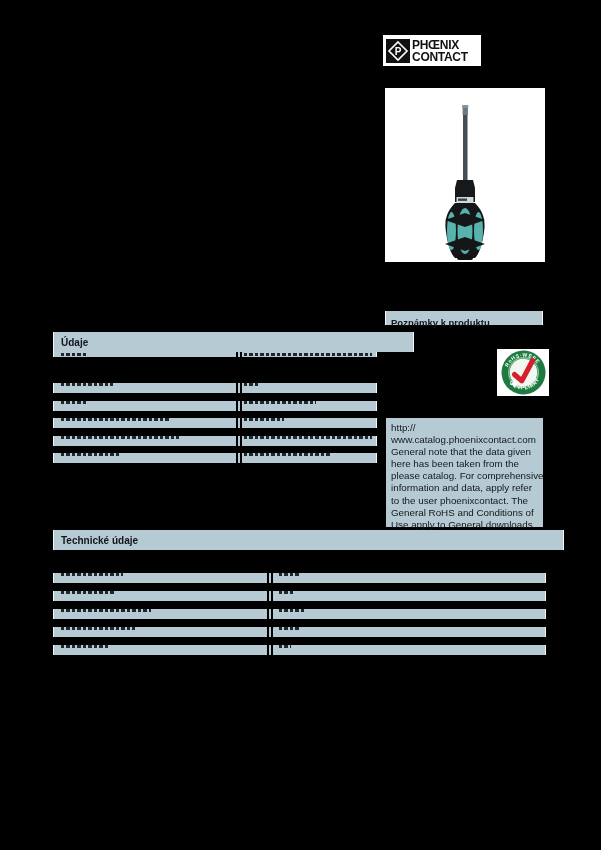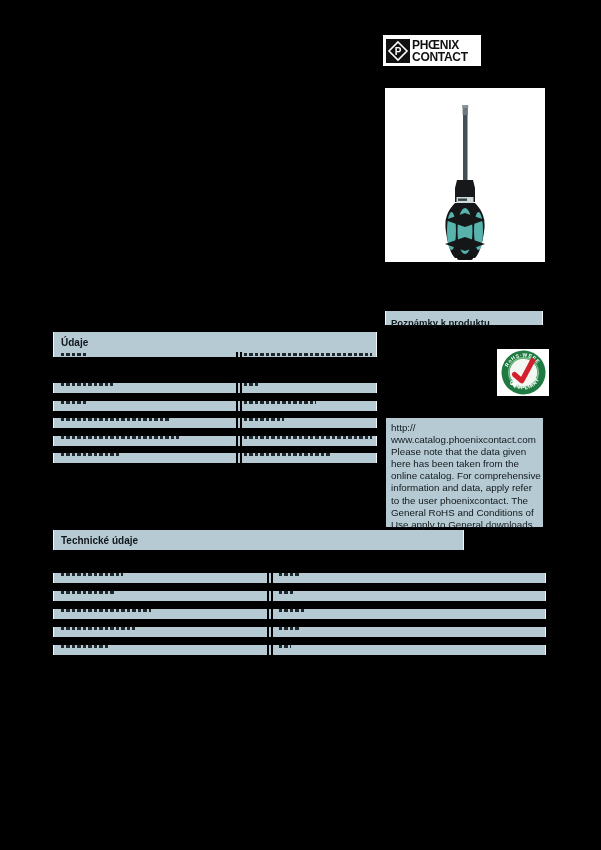--- a/index.html
+++ b/index.html
@@ -30,22 +30,22 @@
 
   
   .band{position:absolute;background:var(--accent-band);
     border-left:1px solid rgba(255,255,255,.85);
     border-right:1px solid rgba(255,255,255,.85);}
   .band.hdr{color:var(--ink);font-size:10px;font-weight:bold;padding:5px 0 0 7px;}
 
   .notes-hdr{left:385px;top:311px;width:158px;height:14px;
     font-size:9.5px;font-weight:bold;color:var(--ink);padding:6px 0 0 5px;}
 
-  .udaje-hdr{left:53px;top:332px;width:324px;height:20px;}
-  .tech-hdr{left:53px;top:530px;width:411px;height:20px;}
+  .udaje-hdr{left:53px;top:332px;width:361px;height:20px;}
+  .tech-hdr{left:53px;top:530px;width:511px;height:20px;}
 
   
   .badge-box{position:absolute;left:497px;top:349px;width:52px;height:47px;
     background:var(--box-white);display:flex;align-items:center;justify-content:center;}
 
   
   .dl-box{position:absolute;left:386px;top:418px;width:157px;height:109px;
     background:var(--accent-band);padding:4px 2px 0 5px;
     font-size:9.8px;line-height:12.1px;color:#12181c;}
 
@@ -139,23 +139,23 @@
         <textPath href="#arcBot" startOffset="50%" text-anchor="middle">COMPLIANT</textPath>
       </text>
       <path d="M 13 23 L 19.5 30 L 32 11.5" fill="none" style="stroke:var(--check-red)" stroke-width="5" stroke-linecap="round" stroke-linejoin="round"></path>
       <polygon points="12,28 13.4,31 16.5,32.3 13.4,33.6 12,36.6 10.6,33.6 7.5,32.3 10.6,31" fill="#fff"></polygon>
     </svg>
   </div>
 
   <div class="dl-box">
     <div class="dl-line">http://</div>
     <div class="dl-line">www.catalog.phoenixcontact.com</div>
-    <div class="dl-line">Please note that the data given</div>
+    <div class="dl-line">General note that the data given</div>
     <div class="dl-line">here has been taken from the</div>
-    <div class="dl-line">online catalog. For comprehensive</div>
+    <div class="dl-line">please catalog. For comprehensive</div>
     <div class="dl-line">information and data, apply refer</div>
     <div class="dl-line">to the user phoenixcontact. The</div>
     <div class="dl-line">General RoHS and Conditions of</div>
     <div class="dl-line">Use apply to General downloads.</div>
   </div>
 
   <div class="band hdr udaje-hdr">Údaje</div>
   <div class="band udaje-sliver">
     <div class="fl"></div>
     <div class="sep"></div>

